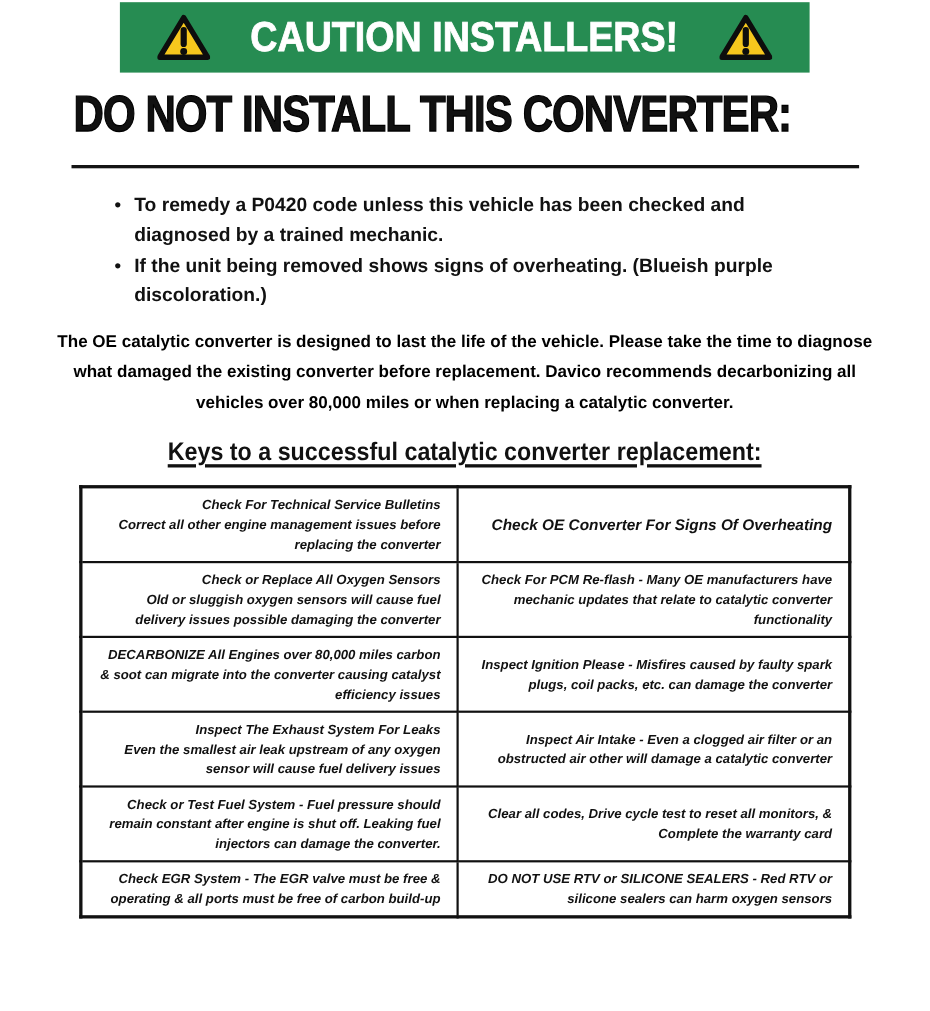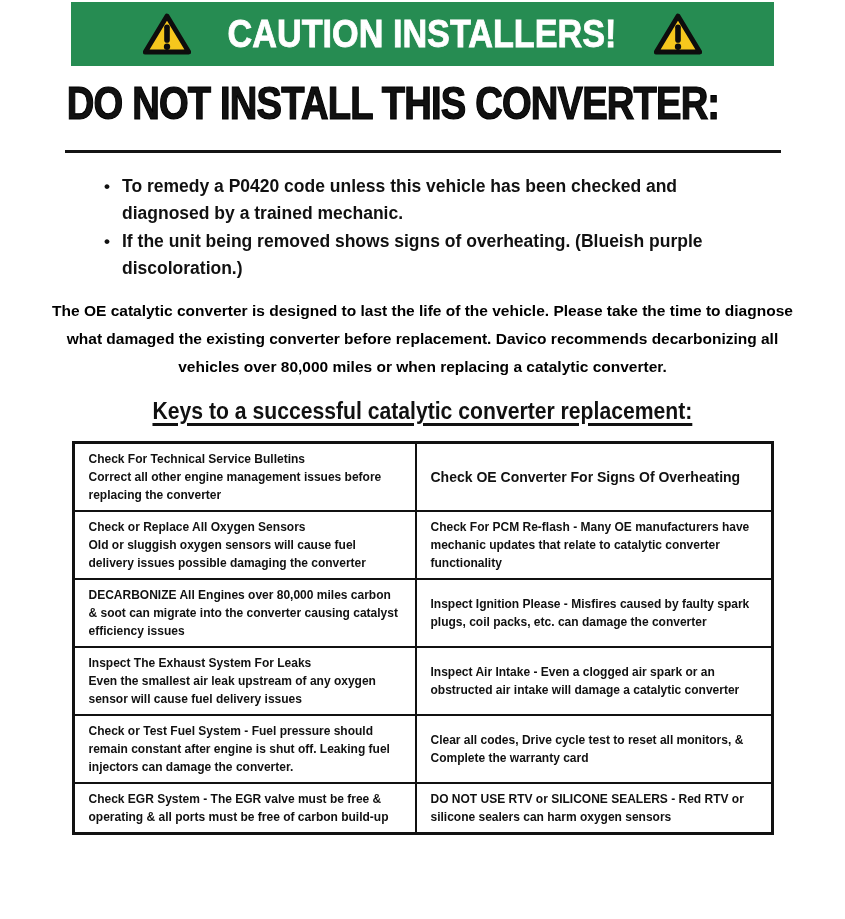--- a/index.html
+++ b/index.html
@@ -8,21 +8,21 @@
     width: 845px; height: 919px;
     background: #ffffff;
     font-family: "Liberation Sans", sans-serif;
     color: #111;
     overflow: hidden;
   }
   .page { width: 845px; height: 919px; position: relative; }
 
   
   .banner {
-    width: 703px; height: 64px;
+    width: 627px; height: 64px;
     margin: 2px auto 0;
     background: #268C52;
     display: flex; align-items: center; justify-content: center;
     gap: 15px;
   }
   .banner-text {
     display: inline-block;
     color: #ffffff;
     font-weight: 700;
     font-size: 38px;
@@ -98,25 +98,26 @@
     margin: 16px auto 0;
     border-collapse: collapse;
     table-layout: fixed;
     border: 3px solid #111;
   }
   .keys-table td {
     border: 2.5px solid #111;
     font-weight: 700;
     font-size: 12px;
     line-height: 18px;
-    text-align: left;
+    text-align: right;
     vertical-align: middle;
     padding: 6px 14px;
     white-space: pre-line;
     height: 50px;
+    font-style: italic;
   }
   .keys-table .col-left { width: 49%; }
   .keys-table .cell-lg { font-size: 14px; }
 </style>
 </head>
 <body>
 
 <div class="page">
 
   <div class="banner">
@@ -166,21 +167,21 @@
 Old or sluggish oxygen sensors will cause fuel delivery issues possible damaging the converter</td>
         <td>Check For PCM Re-flash - Many OE manufacturers have mechanic updates that relate to catalytic converter functionality</td>
       </tr>
       <tr>
         <td class="col-left">DECARBONIZE All Engines over 80,000 miles carbon &amp; soot can migrate into the converter causing catalyst efficiency issues</td>
         <td>Inspect Ignition Please - Misfires caused by faulty spark plugs, coil packs, etc. can damage the converter</td>
       </tr>
       <tr>
         <td class="col-left">Inspect The Exhaust System For Leaks
 Even the smallest air leak upstream of any oxygen sensor will cause fuel delivery issues</td>
-        <td>Inspect Air Intake - Even a clogged air spark or an obstructed air intake will damage a catalytic converter</td>
+        <td>Inspect Air Intake - Even a clogged air filter or an obstructed air other will damage a catalytic converter</td>
       </tr>
       <tr>
         <td class="col-left">Check or Test Fuel System - Fuel pressure should remain constant after engine is shut off.  Leaking fuel injectors can damage the converter.</td>
         <td>Clear all codes,  Drive cycle test to reset all monitors, &amp;
 Complete the warranty card</td>
       </tr>
       <tr>
         <td class="col-left">Check EGR System - The EGR valve must be free &amp; operating &amp; all ports must be free of carbon build-up</td>
         <td>DO NOT USE RTV or SILICONE SEALERS - Red RTV or silicone sealers can harm oxygen sensors</td>
       </tr>

